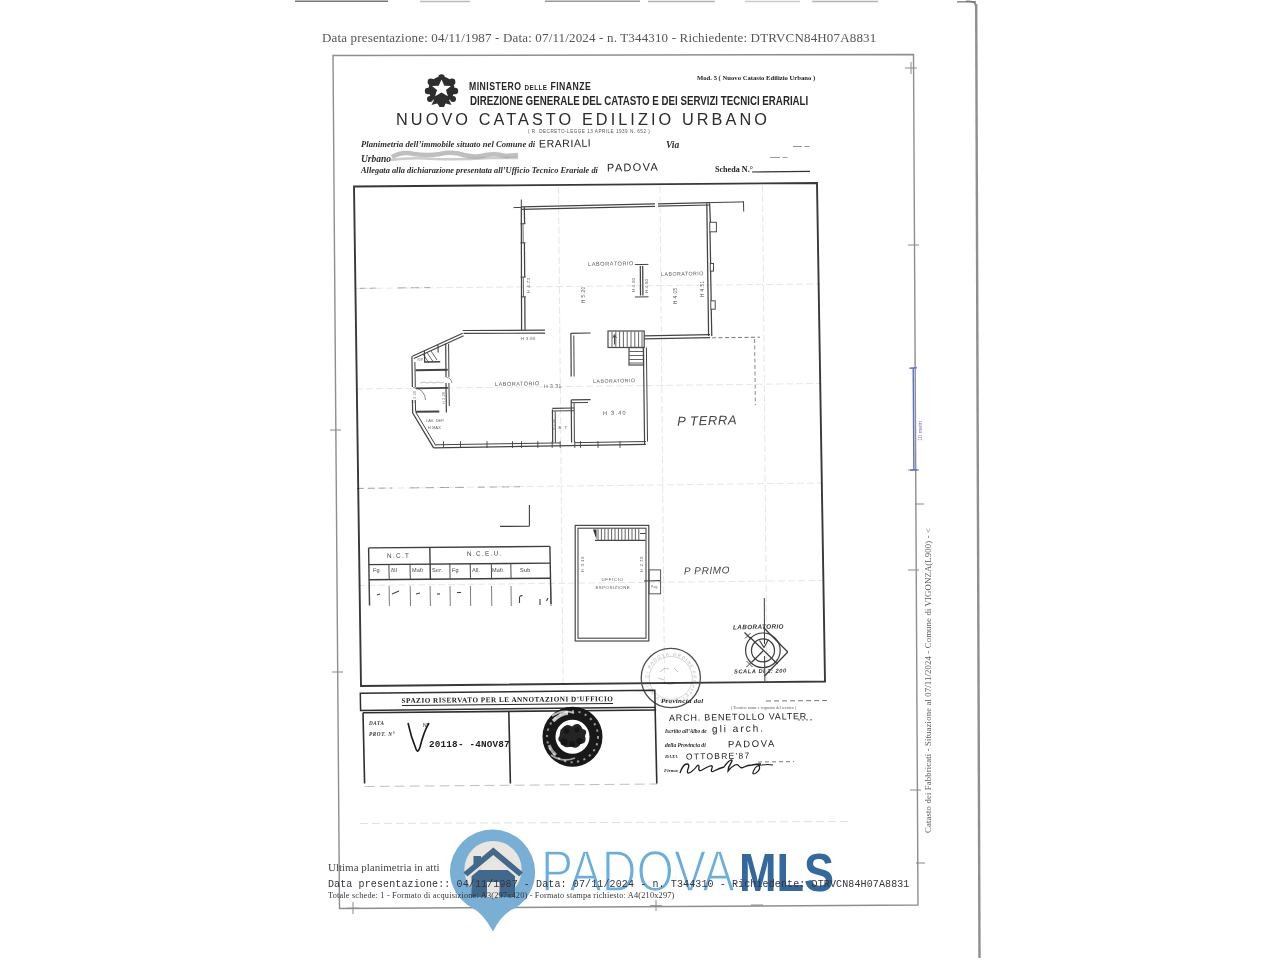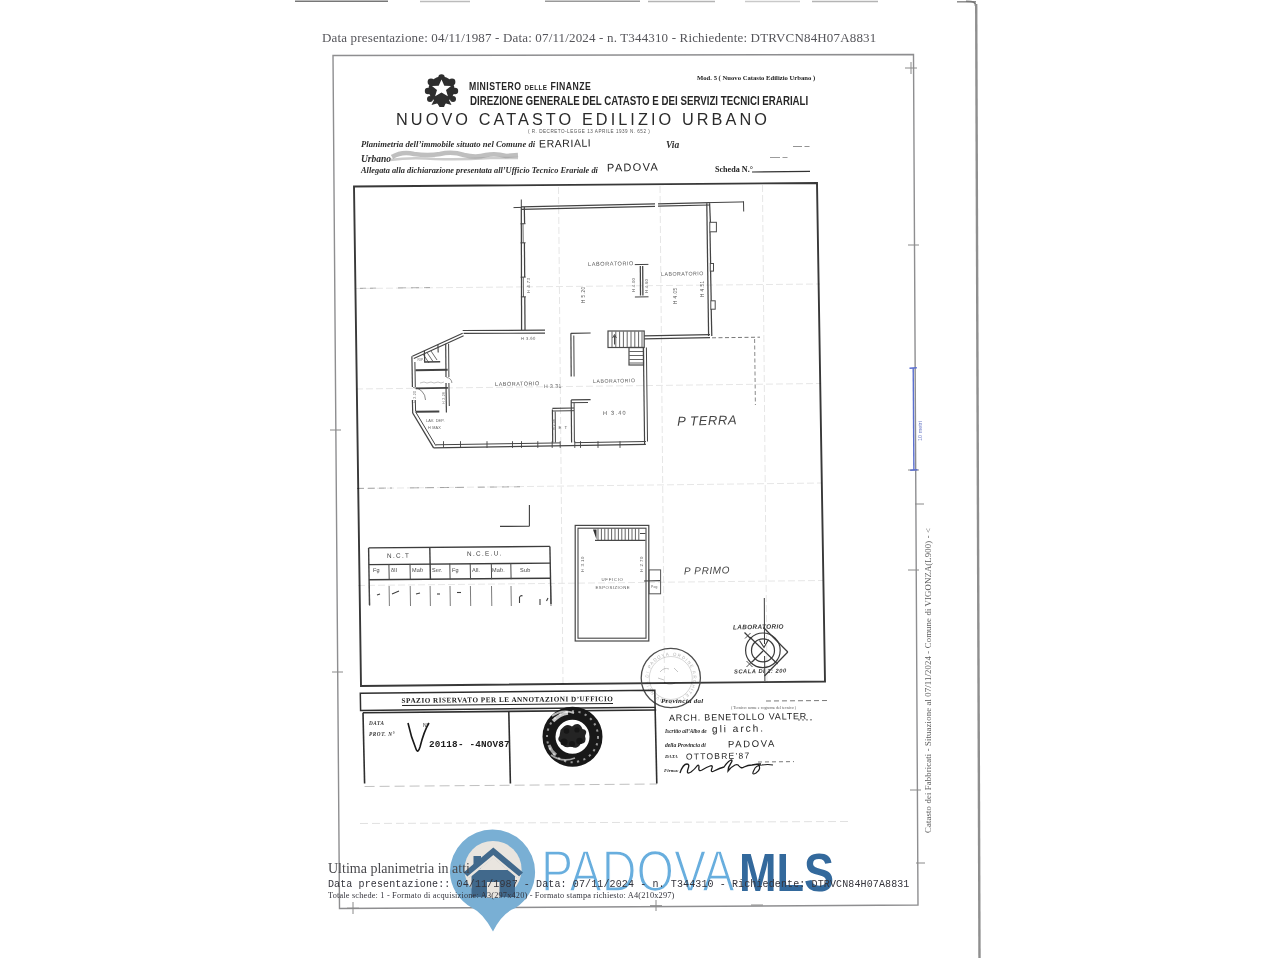--- a/index.html
+++ b/index.html
@@ -531,17 +531,17 @@
 <path d="M23.5 52.5 L53.3 27.5 L83 52.5 L77.5 58 L53.3 37.5 L29 58 Z"></path>
 <rect x="31.5" y="50" width="43.5" height="27"></rect>
 </g>
 <path d="M28 57.5 L53.3 36.5 L78.5 57.5" stroke="#e9e5df" stroke-width="2.3" fill="none"></path>
 <rect x="47" y="62" width="12.5" height="15" fill="#e9e5df"></rect>
 </g>
 <text x="0" y="0" font-family="Liberation Sans" font-size="57" fill="#68aede" stroke="#ffffff" stroke-width="1.5" transform="translate(101,70.5) scale(0.845,1)">PADOVA</text>
 <text x="0" y="0" font-family="Liberation Sans" font-size="54" font-weight="bold" fill="#33699c" transform="translate(299,70.5) scale(0.835,1)">MLS</text>
 </svg>
 
-<div class="abs" style="left:328px;top:861px;font-family:'Liberation Serif',serif;font-size:14px;color:#48484c;white-space:nowrap">Ultima planimetria in atti</div>
+<div class="abs" style="left:328px;top:861px;font-family:'Liberation Serif',serif;font-size:11px;color:#48484c;white-space:nowrap">Ultima planimetria in atti</div>
 
 <div class="abs" style="left:328px;top:879px;font-family:Liberation Mono, monospace;font-size:10px;color:#34343c;white-space:nowrap;letter-spacing:0.12px">Data presentazione:: 04/11/1987 - Data: 07/11/2024 - n. T344310 - Richiedente: DTRVCN84H07A8831</div>
 
 <div class="abs" style="left:328px;top:891px;font-family:'Liberation Serif',serif;font-size:8.3px;color:#34343c;white-space:nowrap;letter-spacing:0.18px">Totale schede: 1 - Formato di acquisizione: A3(297x420) - Formato stampa richiesto: A4(210x297)</div>
 
 </body></html>

